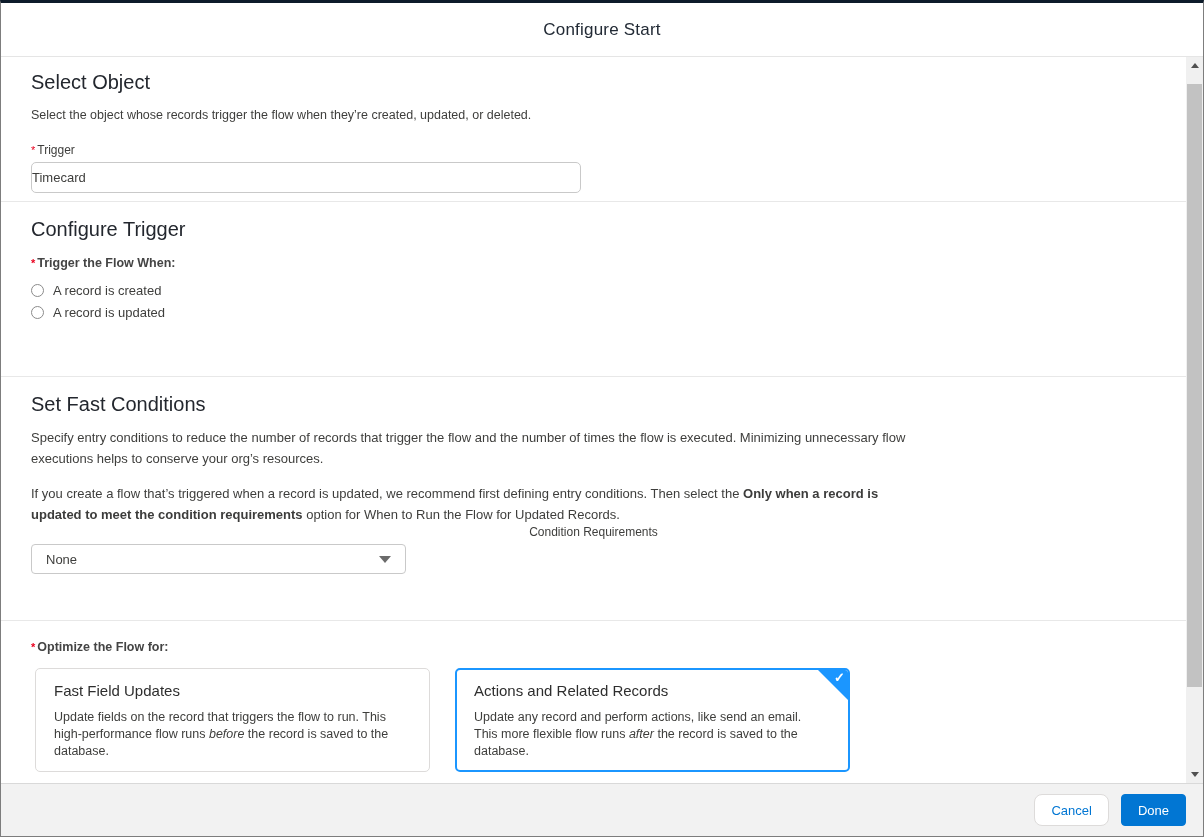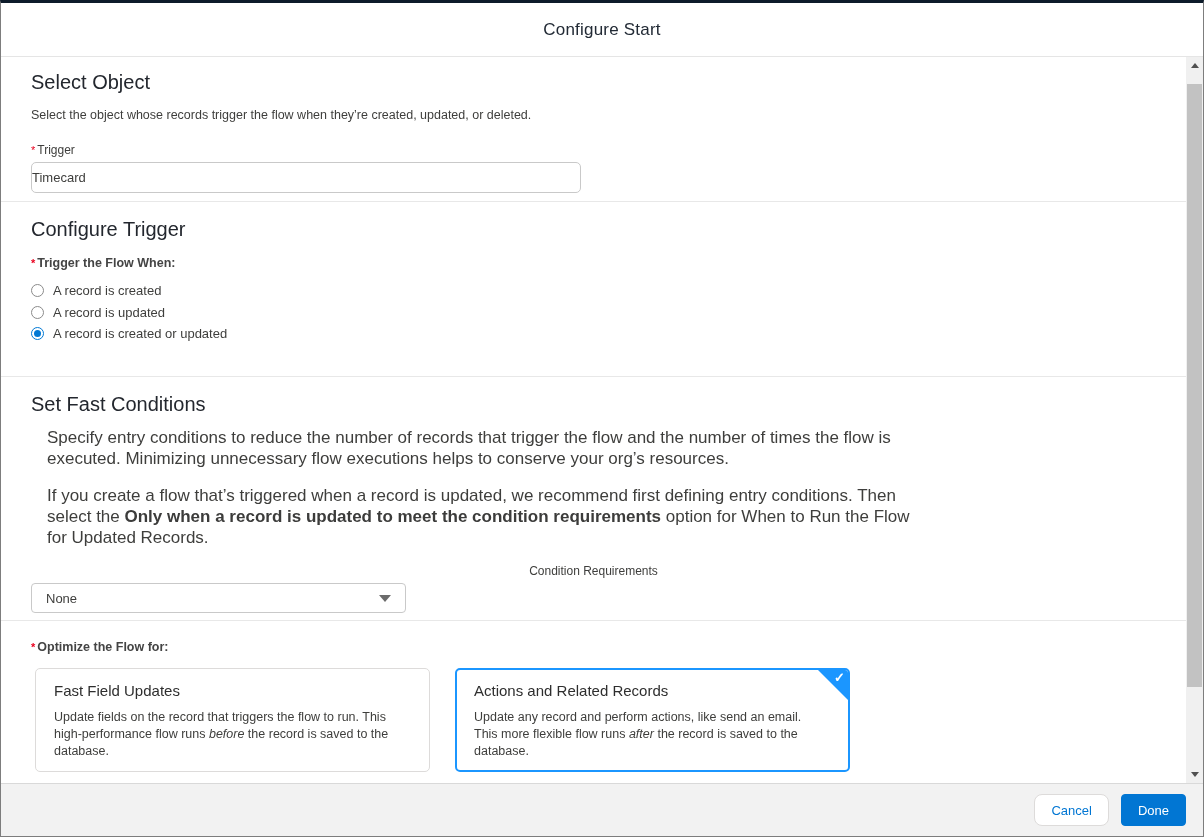--- a/index.html
+++ b/index.html
@@ -57,21 +57,21 @@
   .radio-row { display: flex; align-items: center; height: 21.5px; cursor: pointer; }
   .radio-circle {
     width: 13px; height: 13px; border-radius: 50%;
     border: 1px solid #8b8b8b; background: #fff; flex: 0 0 13px;
     display: flex; align-items: center; justify-content: center;
   }
   .radio-row.checked .radio-circle { border-color: #0078d4; }
   .radio-dot { width: 7px; height: 7px; border-radius: 50%; background: #0078d4; }
   .radio-label { font-size: 13px; color: #3e3e3c; margin-left: 9px; }
 
-  .para { font-size: 17px; color: #3e3e3c; line-height: 21px; max-width: 880px; margin: 16px; }
+  .para { font-size: 13px; color: #3e3e3c; line-height: 21px; max-width: 880px; margin: 0; }
   .para + .para { margin-top: 14px; }
   .para b { color: #3c3c3b; }
 
   .cond-label { font-size: 12px; color: #3e3e3c; text-align: center; }
   .dropdown {
     margin-top: 5px; width: 375px; height: 30px;
     border: 1px solid #c9c9c9; border-radius: 4px; background: #fff;
     display: flex; align-items: center; justify-content: space-between;
     padding: 0 14px; cursor: pointer;
   }
@@ -156,26 +156,20 @@
         <h2 class="sec-heading">Configure Trigger</h2>
         <div class="bold-label"><span class="req">*</span><span>Trigger the Flow When:</span></div>
         <div class="radio-group">
           <div class="radio-row">
             <span class="radio-circle"></span>
             <span class="radio-label">A record is created</span>
           </div>
           <div class="radio-row">
             <span class="radio-circle"></span>
             <span class="radio-label">A record is updated</span>
-          </div>
-          <div class="radio-row checked">
-            <span class="radio-circle">
-                <span class="radio-dot"></span>
-              </span>
-            <span class="radio-label">A record is created or updated</span>
           </div>
         </div>
       </div>
 
       <div class="section s3">
         <h2 class="sec-heading">Set Fast Conditions</h2>
         <p class="para" style="margin-top:11px">Specify entry conditions to reduce the number of records that trigger the flow and the number of times the flow is executed. Minimizing unnecessary flow executions helps to conserve your org’s resources.</p>
         <p class="para"><span>If you create a flow that’s triggered when a record is updated, we recommend first defining entry conditions. Then select the </span><b>Only when a record is updated to meet the condition requirements</b><span> option for When to Run the Flow for Updated Records.</span></p>
         <div class="cond-label">Condition Requirements</div>
         <div class="dropdown">

